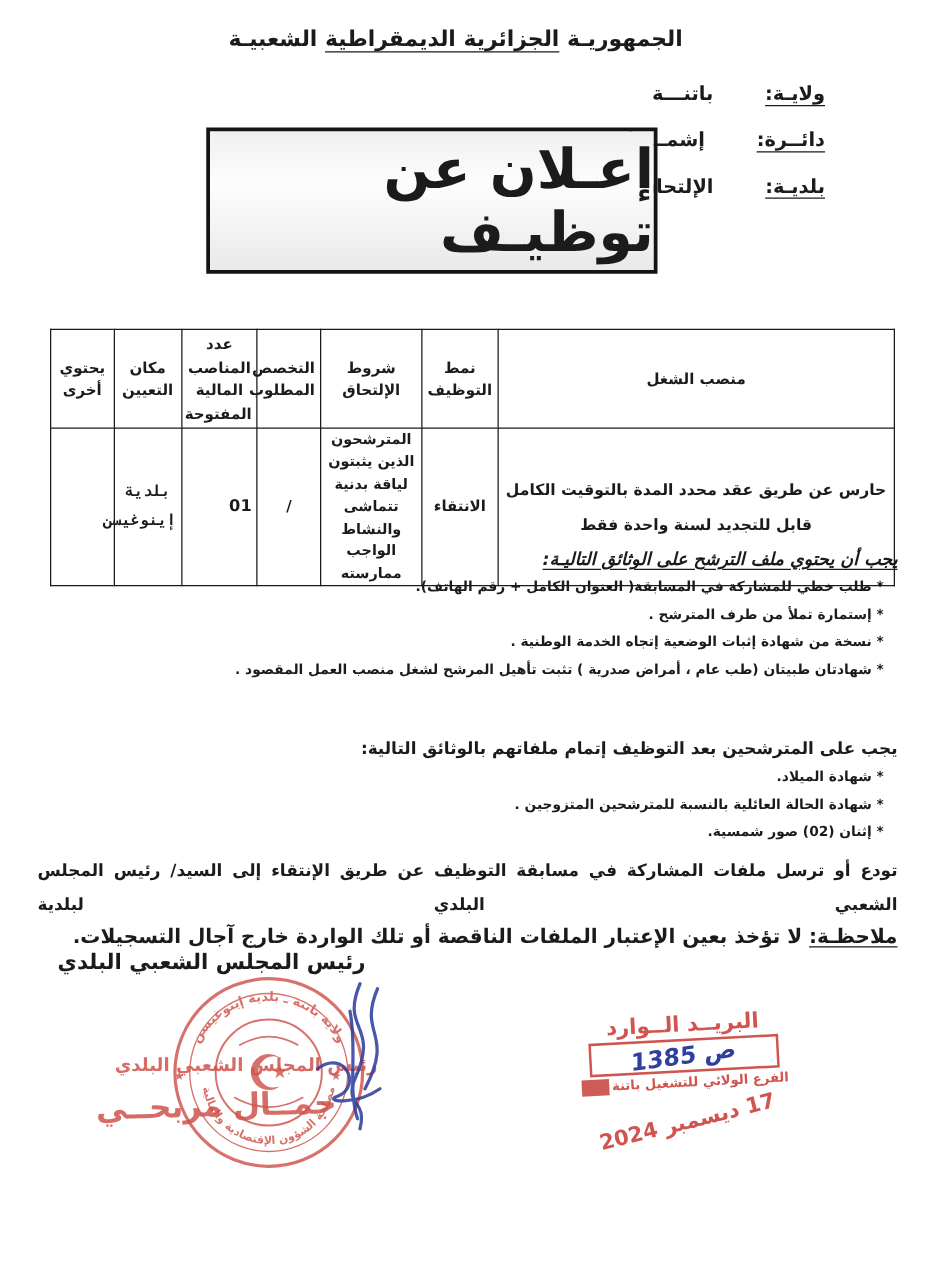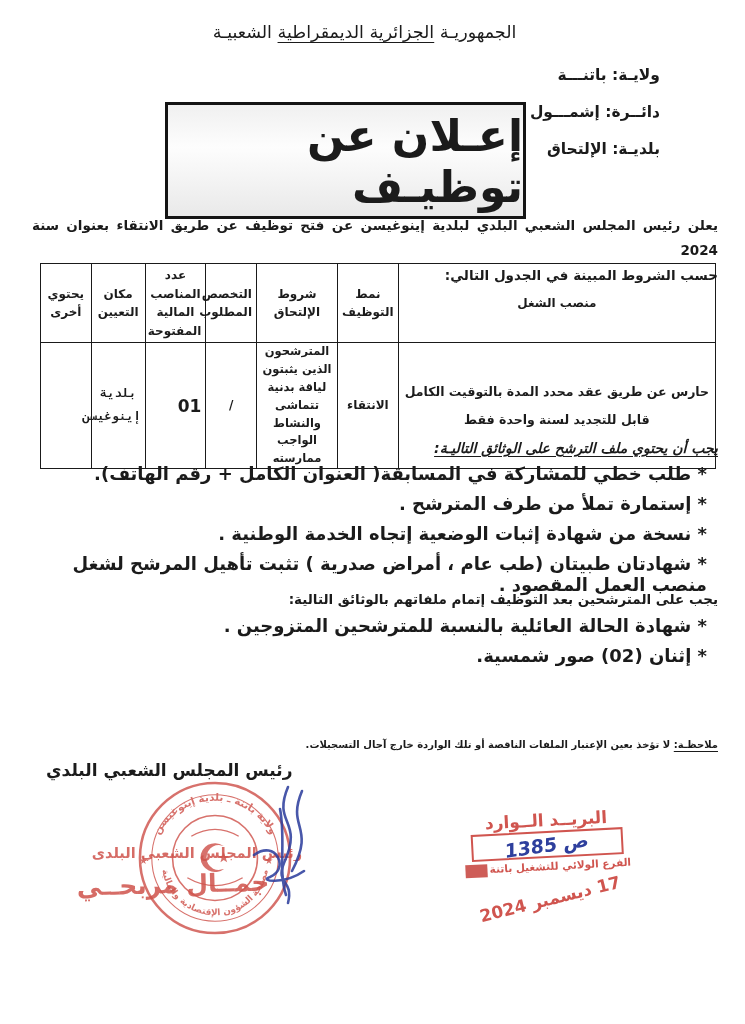--- a/index.html
+++ b/index.html
@@ -5,60 +5,60 @@
   * { margin:0; padding:0; box-sizing:border-box; }
   html,body { background:#9a9a9a; }
   body { font-family:"DejaVu Sans", sans-serif; }
   .page {
     position:relative; width:745px; height:1024px; margin:0 auto;
     background:#ffffff; color:#1b1b1b; overflow:hidden; direction:rtl;
   }
   
   .republic-title {
     position:absolute; top:22px; left:0; right:16px;
-    text-align:center; font-size:17.5px; font-weight:normal;
+    text-align:center; font-size:17.5px; font-weight:bold;
   }
   .republic-title .u { text-decoration:underline; text-underline-offset:4px; }
   .loc-block { position:absolute; top:63px; right:85px; text-align:right; }
   .loc-line { font-size:15.5px; font-weight:bold; line-height:24px; margin-bottom:13px; white-space:nowrap; }
-  .loc-line .lbl { text-underline-offset:4px; }
+  .loc-line .lbl { text-decoration:underline; text-underline-offset:4px;margin-left:36px; }
   .title-box {
     position:absolute; top:102px; left:165px; width:361px; height:117px;
     border:3px solid #141414;
     background:linear-gradient(180deg,#f0f0f0 0%,#fdfdfd 38%,#e9e9e9 100%);
     display:flex; align-items:center; justify-content:center;
   }
   .title-box .t { font-size:44px; font-weight:bold; letter-spacing:1px; }
   
   .intro { position:absolute; top:213px; right:27px; left:32px; font-size:13.5px; font-weight:bold; line-height:25px; }
   .stretch { text-align:justify; text-align-last:justify; }
   .rline { text-align:right; }
   
   .req-table { position:absolute; top:263px; right:29px; width:676px; border-collapse:collapse; table-layout:fixed; }
   .req-table th, .req-table td { border:1.6px solid #1a1a1a; text-align:center; vertical-align:middle; font-weight:bold; padding:2px 4px; }
   .req-table th { height:72px; font-size:12px; line-height:1.55; }
   .req-table td { height:97px; font-size:12px; line-height:1.55; }
   td.c-post { font-size:12.5px; line-height:2.2; padding:0 3px; }
   td.c-cond { font-size:11.5px; line-height:1.55; padding:0 5px; }
-  td.c-num  { font-size:17px;padding-left:48px; }
+  td.c-num  { font-size:13px;padding-left:48px; }
   td.c-place{ line-height:1.9;font-family:Liberation Mono, monospace; }
   
   .docs-heading {
     position:absolute; top:440px; right:27px;
     font-size:14px; font-weight:bold; font-style:italic;
     text-decoration:underline; text-underline-offset:3px;
   }
   .doc-list { position:absolute; right:38px; left:32px; list-style:none; }
   .list-1 { top:463px; }
   .list-2 { top:615px; }
-  .doc-list li { font-size:18px; font-weight:bold; margin-bottom:9px; text-align:right; }
+  .doc-list li { font-size:11px; font-weight:bold; margin-bottom:9px; text-align:right; }
   .doc-list li::before { content:"* "; font-weight:bold; }
   .mid-heading { position:absolute; top:591px; right:27px; font-size:13.5px; font-weight:bold;margin-left:18px; }
   .closing { position:absolute; top:684px; right:27px; left:30px; font-size:13.5px; font-weight:bold; line-height:27px; }
-  .note-line { position:absolute; top:739px; right:27px; left:30px; font-size:10px; font-weight:bold; text-align:right; }
+  .note-line { position:absolute; top:739px; right:27px; left:30px; font-size:16px; font-weight:bold; text-align:right; }
   .note-line .lbl { text-decoration:underline; text-underline-offset:3px; }
   .sig-title { position:absolute; top:760px; left:46px; font-size:17px; font-weight:bold; white-space:nowrap; }
   
   .round-stamp { position:absolute; top:779px; left:136px; width:158px; height:158px; opacity:.82; }
   .sig-scribble { position:absolute; top:779px; left:228px; width:108px; height:134px; opacity:.92; }
   .stamp-line-title {
     position:absolute; top:845px; left:50px; width:252px;
     color:#cf534c; font-size:14.5px; font-weight:bold; text-align:right;
     opacity:.85; white-space:nowrap; overflow:hidden;
   }
@@ -110,24 +110,20 @@
     <div class="loc-line">
       <span class="lbl">بلديـة:</span>
       <span>الإلتحاق</span>
     </div>
   </div>
 
   <div class="title-box">
     <span class="t">إعـلان عن توظيـف</span>
   </div>
 
-  <div class="intro">
-    <div class="stretch">يعلن رئيس المجلس الشعبي البلدي لبلدية إينوغيسن عن فتح توظيف عن طريق الانتقاء بعنوان سنة 2024</div>
-    <div class="rline">حسب الشروط المبينة في الجدول التالي:</div>
-  </div>
 
   <table class="req-table">
     <colgroup>
       <col style="width:47%">
         <col style="width:9%">
         <col style="width:12%">
       <col style="width:7.5%">
         <col style="width:9%">
         <col style="width:8%">
         <col style="width:7.5%">
@@ -157,25 +153,27 @@
   <div class="docs-heading">يجب أن يحتوي ملف الترشح على الوثائق التاليـة:</div>
   <ul class="doc-list list-1">
     <li>طلب خطي للمشاركة في المسابقة( العنوان الكامل + رقم الهاتف).</li>
     <li>إستمارة تملأ من طرف المترشح .</li>
     <li>نسخة من شهادة إثبات الوضعية إتجاه الخدمة الوطنية .</li>
     <li>شهادتان طبيتان (طب عام ، أمراض صدرية ) تثبت تأهيل المرشح لشغل منصب العمل المقصود .</li>
   </ul>
 
   <div class="mid-heading">يجب على المترشحين بعد التوظيف إتمام ملفاتهم بالوثائق التالية:</div>
   <ul class="doc-list list-2">
+    <li>شهادة الميلاد.</li>
     <li>شهادة الحالة العائلية بالنسبة للمترشحين المتزوجين .</li>
     <li>إثنان (02) صور شمسية.</li>
   </ul>
 
   <div class="closing">
+    <div class="stretch">تودع أو ترسل ملفات المشاركة في مسابقة التوظيف عن طريق الإنتقاء إلى السيد/ رئيس المجلس الشعبي البلدي لبلدية</div>
   </div>
   <div class="note-line">
     <span class="lbl">ملاحظـة:</span>
     <span>لا تؤخذ بعين الإعتبار الملفات الناقصة أو تلك الواردة خارج آجال التسجيلات.</span>
   </div>
 
   <div class="sig-title">رئيس المجلس الشعبي البلدي</div>
 
   <div class="stamp-line-title">رئيس المجلس الشعبي البلدي</div>
   <div class="stamp-name">جمــال مربحــي</div>

